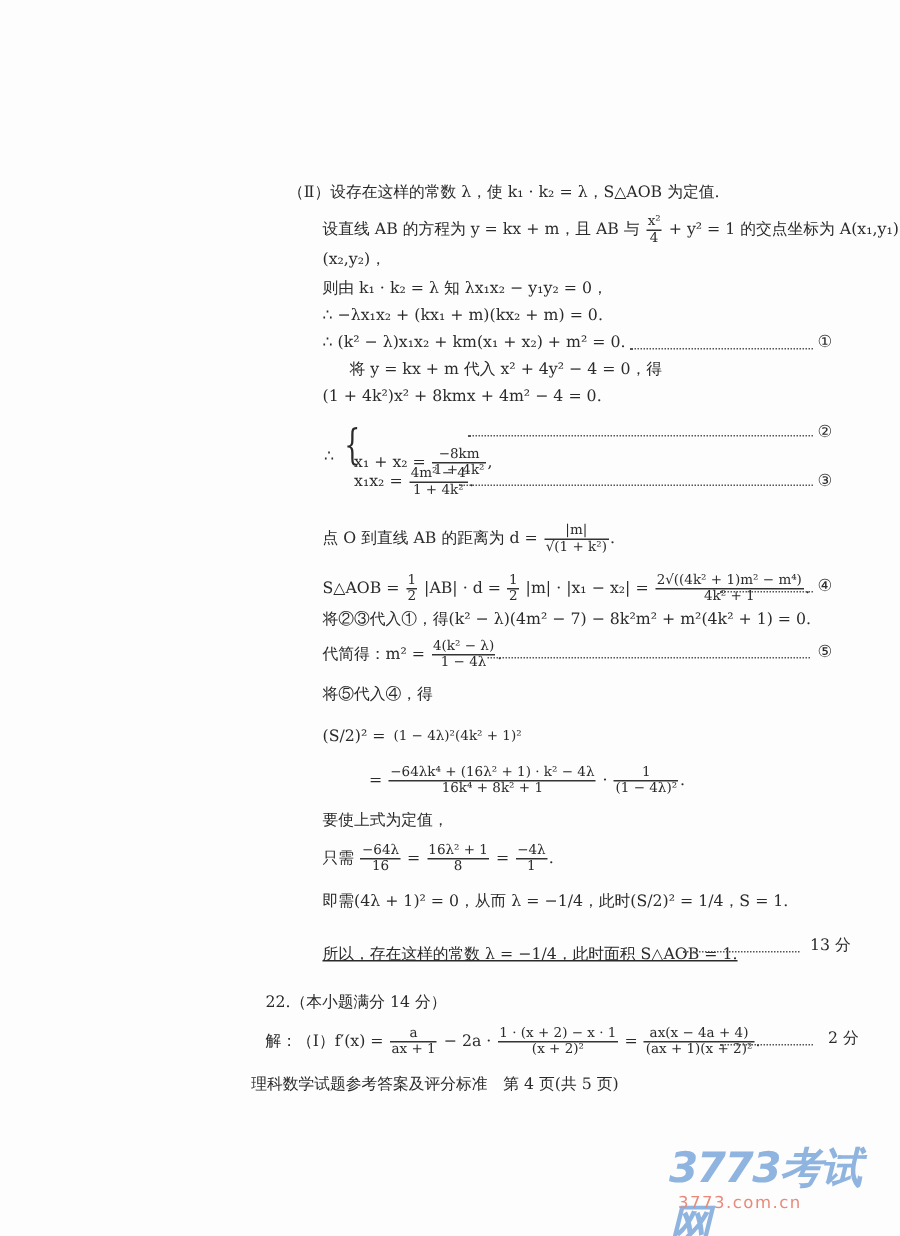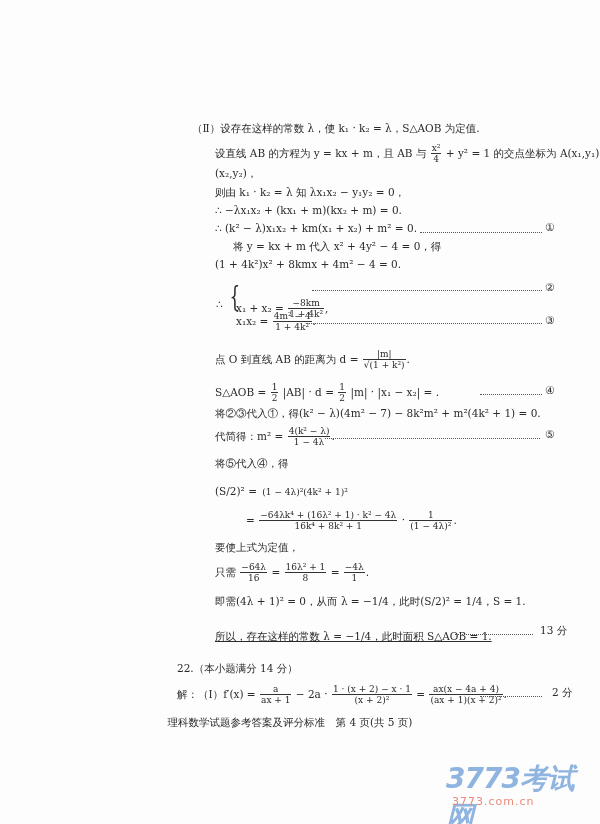--- a/index.html
+++ b/index.html
@@ -59,21 +59,21 @@
     <span>点 O 到直线 AB 的距离为 d =</span>
     <span class="frac"><span class="num">|m|</span><span class="den">√(1 + k²)</span></span>.
   </div>
 
   <div class="line" style="left:215px;top:382px;">
     <span>S△AOB =</span>
     <span class="frac"><span class="num">1</span><span class="den">2</span></span>
     <span>|AB| · d =</span>
     <span class="frac"><span class="num">1</span><span class="den">2</span></span>
     <span>|m| · |x₁ − x₂| =</span>
-    .
+    <span class="frac"><span class="num">2√((4k² + 1)m² − m⁴)</span><span class="den">4k² + 1</span></span>.
   </div>
   <div class="dots" style="left:480px;top:394px;width:62px;"></div>
   <div class="mark" style="left:545px;top:384px;">④</div>
 
   <div class="line" style="left:215px;top:406px;">将②③代入①，得(k² − λ)(4m² − 7) − 8k²m² + m²(4k² + 1) = 0.</div>
 
   <div class="line" style="left:215px;top:426px;">
     <span>代简得：m² =</span>
     <span class="frac"><span class="num">4(k² − λ)</span><span class="den">1 − 4λ</span></span>.
   </div>

